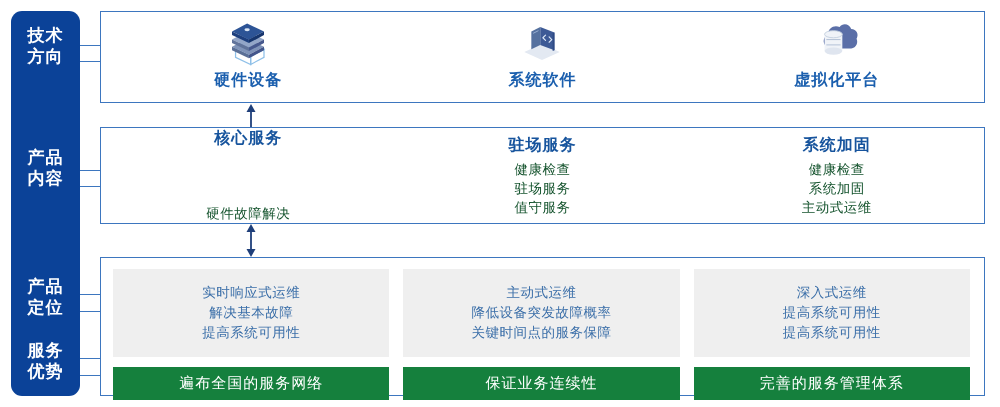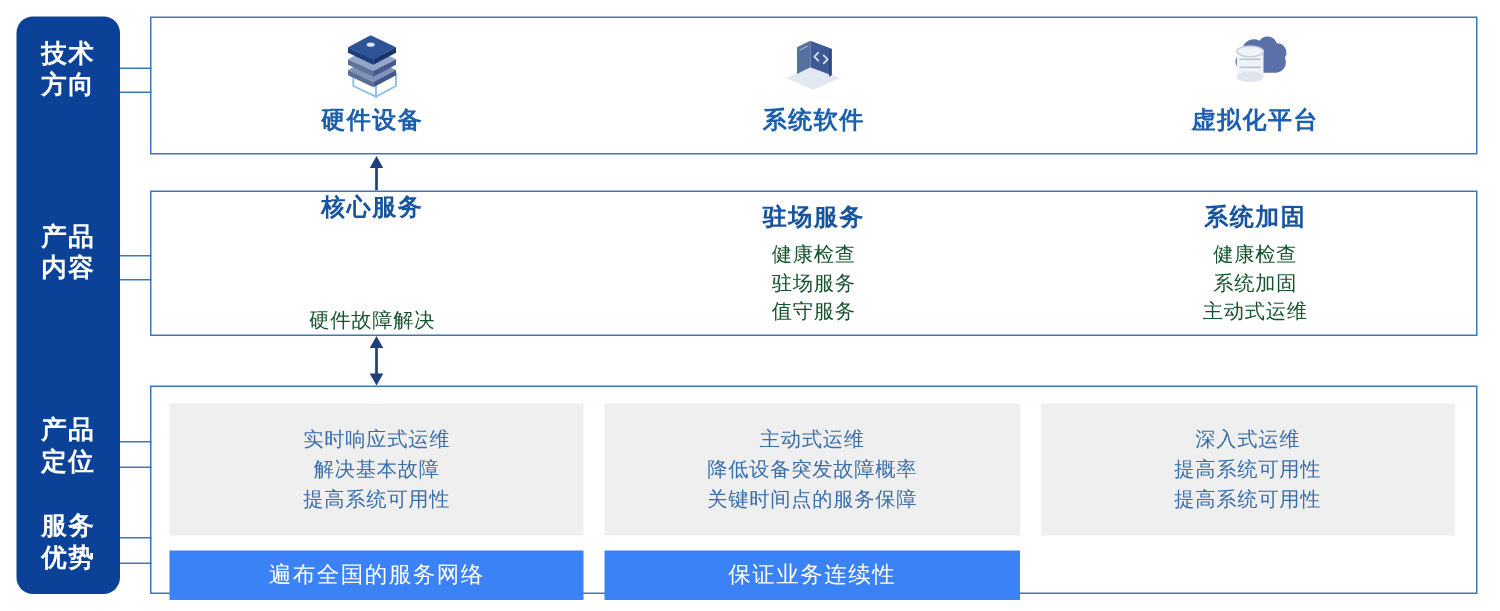--- a/index.html
+++ b/index.html
@@ -156,21 +156,21 @@
     box-sizing: border-box;
   }
   .posi-line {
     font-size: 13.5px;
     color: #3a6ea8;
     line-height: 20px;
     letter-spacing: 0.5px;
   }
   .adv-box {
     margin-top: 10px;
-    background: #3b82f6;
+    background: #15803d;
     height: 33px;
     display: flex;
     align-items: center;
     justify-content: center;
   }
   .adv-text {
     font-size: 15px;
     color: #ffffff;
     letter-spacing: 1px;
   }
@@ -336,18 +336,21 @@
           <div class="adv-text">保证业务连续性</div>
         </div>
       </div>
 
       <div class="bottom-col">
         <div class="posi-box">
           <div class="posi-line">深入式运维</div>
           <div class="posi-line">提高系统可用性</div>
           <div class="posi-line">提高系统可用性</div>
         </div>
+        <div class="adv-box">
+          <div class="adv-text">完善的服务管理体系</div>
+        </div>
       </div>
 
     </div>
   </div>
 
 </div>
 
 </body></html>

